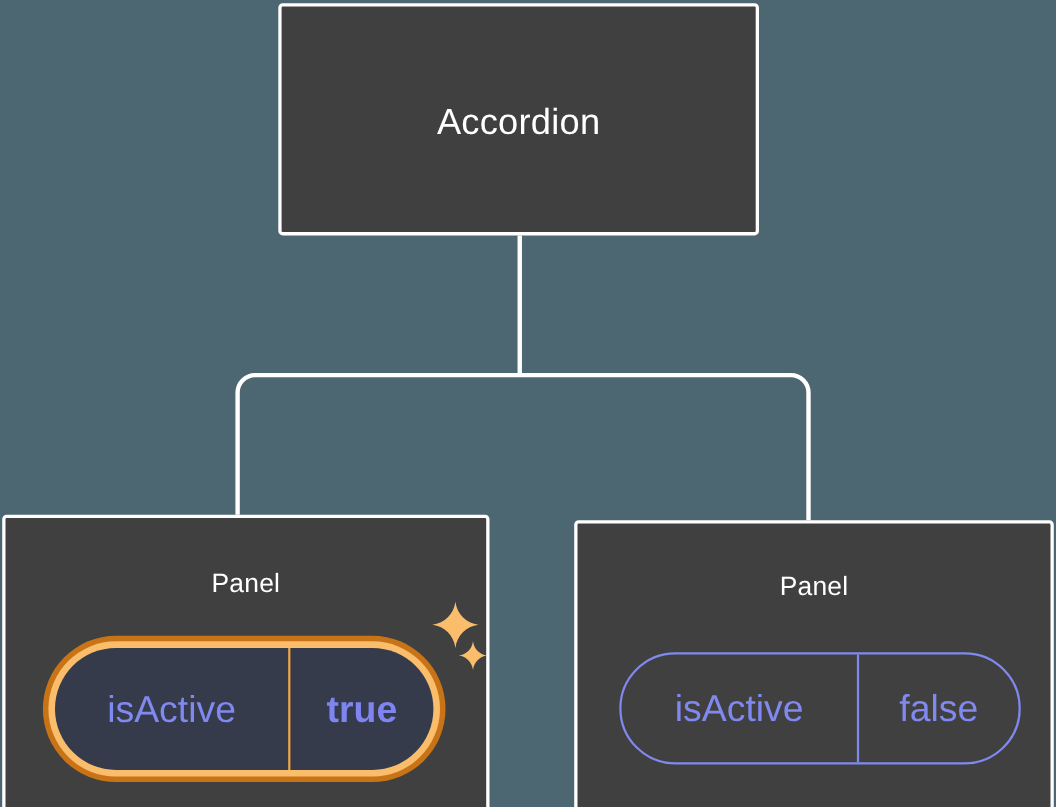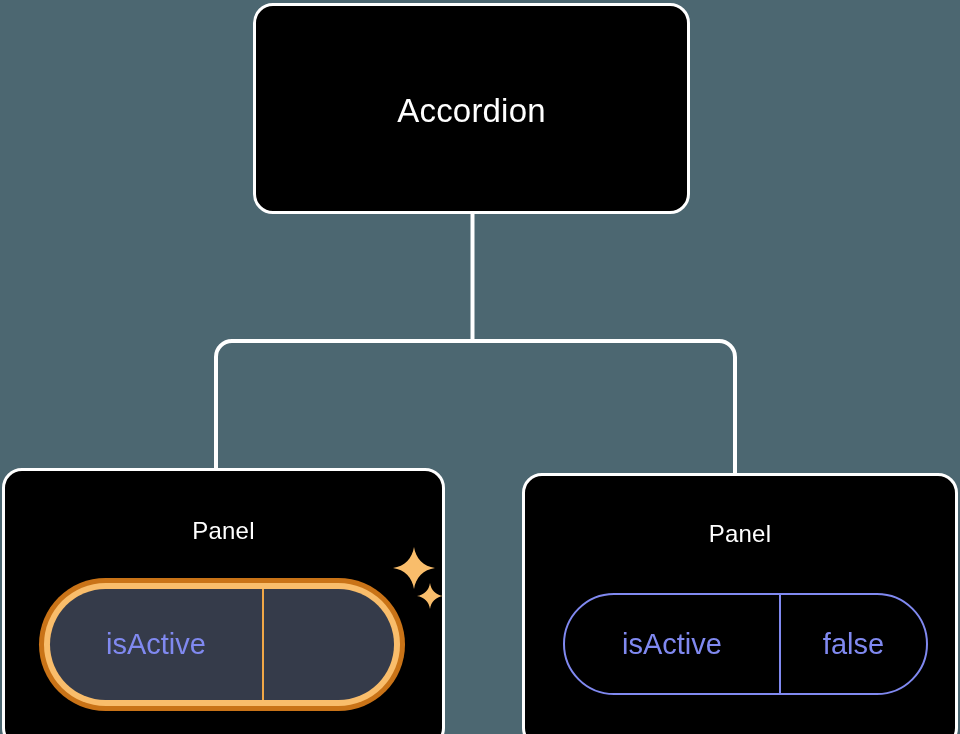--- a/index.html
+++ b/index.html
@@ -28,23 +28,23 @@
     position: absolute;
     left: 0; top: 0;
     width: 960px;
     height: 734px;
     pointer-events: none;
   }
 
   
   .node {
     position: absolute;
-    background: #000000;
+    background: #404040;
     border: 3px solid #FFFFFF;
-    border-radius: 20px;
+    border-radius: 4px;
   }
 
   .node-root {
     left: 253px;
     top: 3px;
     width: 437px;
     height: 211px;
   }
 
   .node-title-root {
@@ -93,21 +93,21 @@
     display: flex;
     align-items: stretch;
     border-radius: 999px;
   }
 
   .pill-key, .pill-val {
     display: flex;
     align-items: center;
     justify-content: center;
     color: #8089F0;
-    font-size: 29px;
+    font-size: 34px;
     line-height: 1;
     white-space: nowrap;
   }
 
   
   .pill-plain {
     left: 38px;
     top: 117px;
     width: 365px;
     height: 102px;
@@ -201,20 +201,21 @@
     <div class="node-title-root">Accordion</div>
   </div>
 
   <div class="node node-panel-left">
     <div class="node-title-panel">Panel</div>
 
     <div class="pill pill-highlight">
       <div class="pill-ring-inner">
         <div class="pill-core">
           <span class="pill-key">isActive</span>
+          <span class="pill-val">true</span>
         </div>
       </div>
     </div>
 
     <svg class="sparkle sparkle-big" viewBox="0 0 42 42">
       <path d="M21 0 C22.6 11.4 30.6 19.4 42 21 C30.6 22.6 22.6 30.6 21 42 C19.4 30.6 11.4 22.6 0 21 C11.4 19.4 19.4 11.4 21 0 Z" fill="#F9BD6B"></path>
     </svg>
 
     <svg class="sparkle sparkle-small" viewBox="0 0 26 26">
       <path d="M13 0 C14 7.1 18.9 12 26 13 C18.9 14 14 18.9 13 26 C12 18.9 7.1 14 0 13 C7.1 12 12 7.1 13 0 Z" fill="#F9BD6B"></path>

